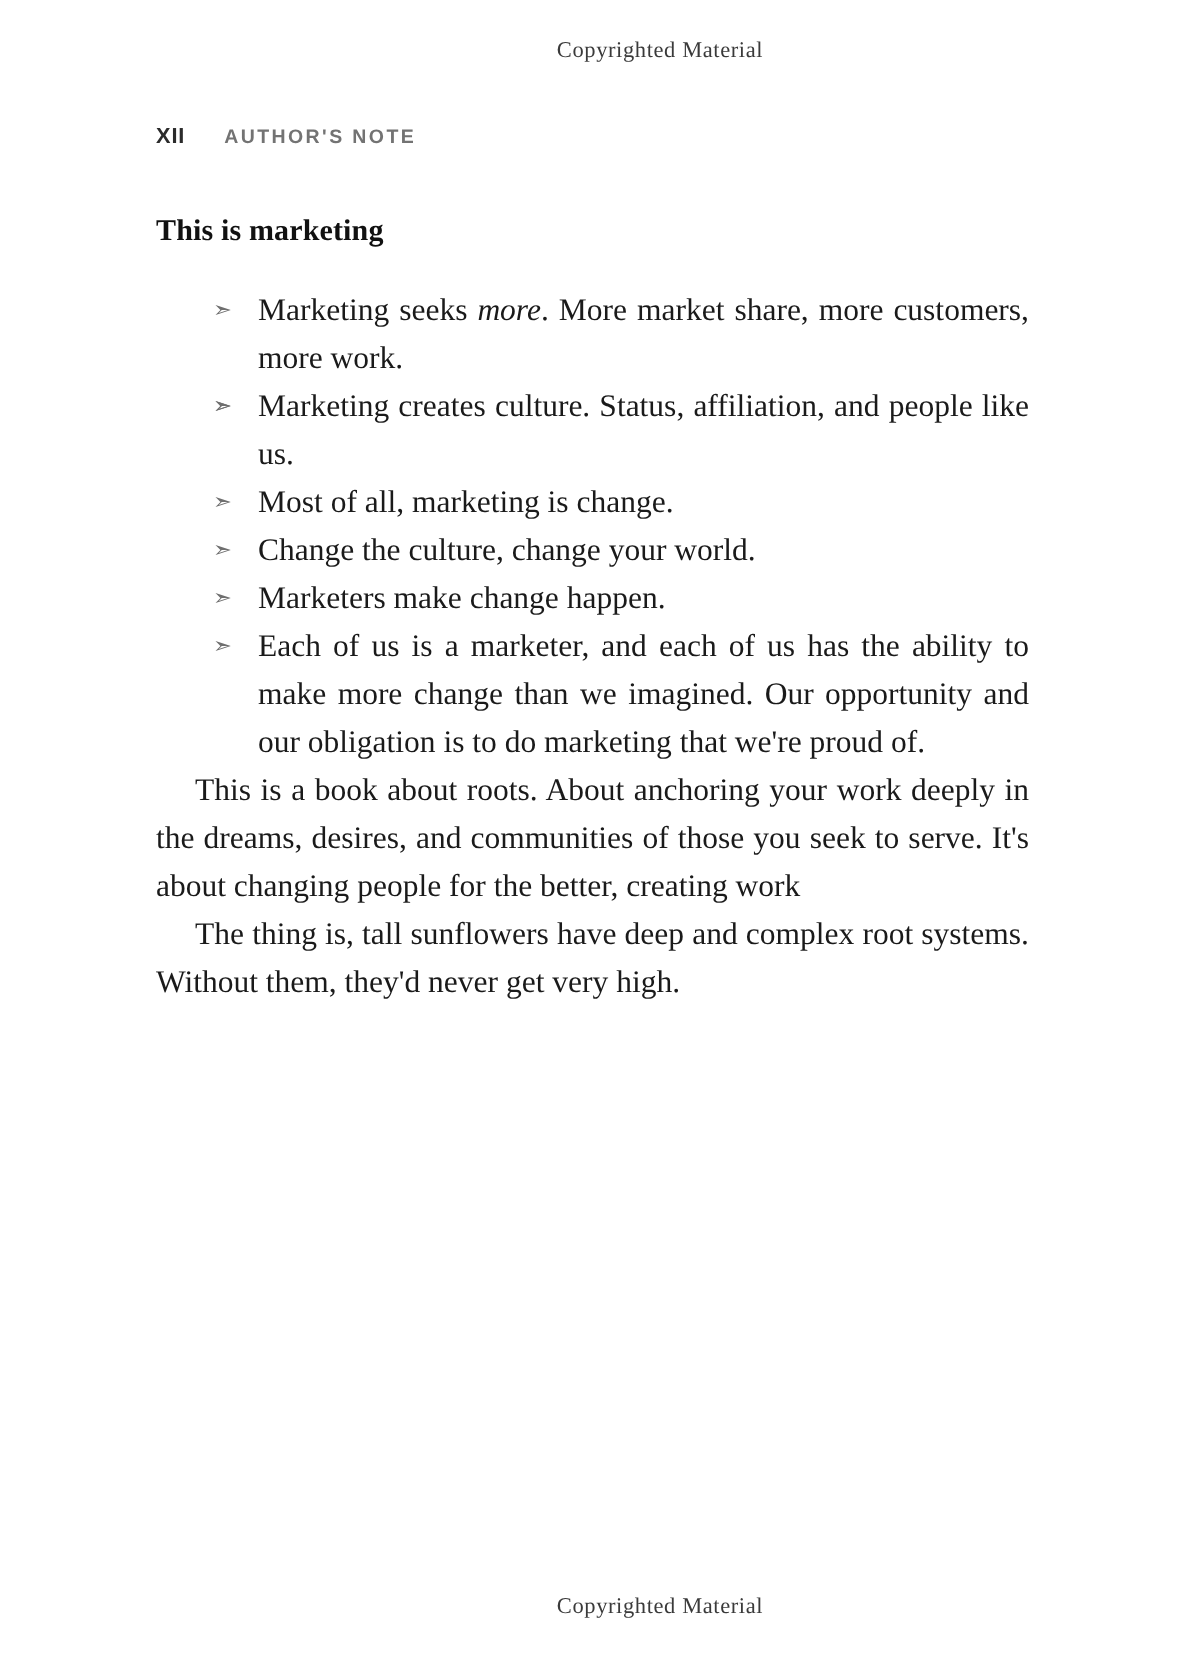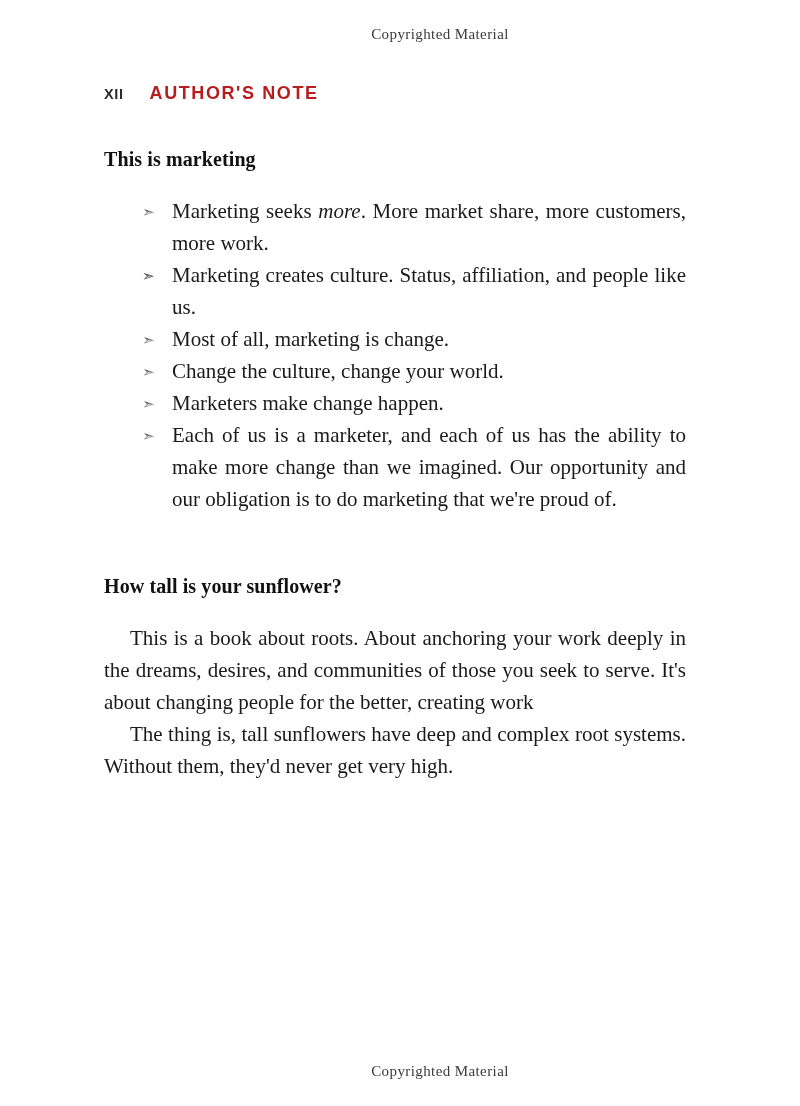--- a/index.html
+++ b/index.html
@@ -52,23 +52,23 @@
   .folio {
     font-family: "Liberation Sans", sans-serif;
     font-weight: bold;
     font-size: 14.5px;
     letter-spacing: 0.6px;
     color: #2b2b2b;
   }
   .running-title {
     font-family: "Liberation Sans", sans-serif;
     font-weight: bold;
-    font-size: 18px;
+    font-size: 13px;
     letter-spacing: 1.6px;
-    color: #b91c1c;
+    color: #737373;
   }
 
   h2.section-heading {
     font-family: Liberation Serif, serif;
     font-weight: bold;
     font-size: 20px;
     color: #111111;
     margin: 0 0 24px 0;
     letter-spacing: 0.1px;
   }
@@ -151,21 +151,20 @@
       <li>
         <span class="bullet-glyph">➣</span>
         <span>Marketers make change happen.</span>
       </li>
       <li>
         <span class="bullet-glyph">➣</span>
         <span>Each of us is a marketer, and each of us has the ability to make more change than we imagined. Our opportunity and our obligation is to do marketing that we're proud of.</span>
       </li>
     </ul>
 
-    <h2 class="section-heading second">How tall is your sunflower?</h2>
 
     <p class="body-text indent">This is a book about roots. About anchoring your work deeply in the dreams, desires, and communities of those you seek to serve. It's about changing people for the better, creating work</p>
     <p class="body-text indent">The thing is, tall sunflowers have deep and complex root systems. Without them, they'd never get very high.</p>
 
   </div>
 
   <div class="watermark watermark-bottom">Copyrighted Material</div>
 </div>
 
 </body></html>

